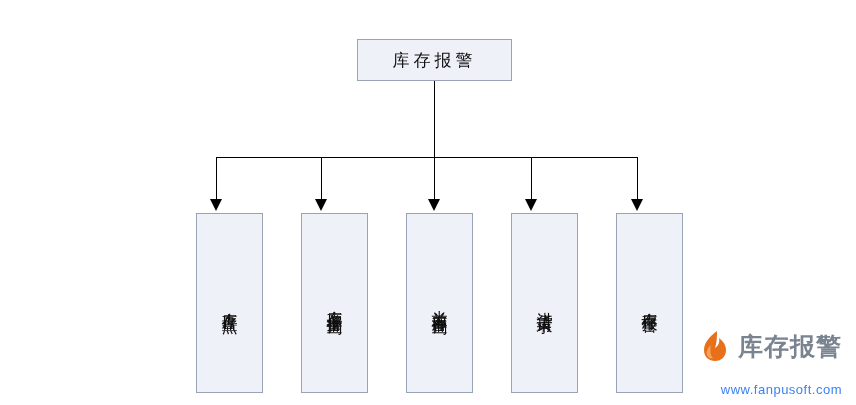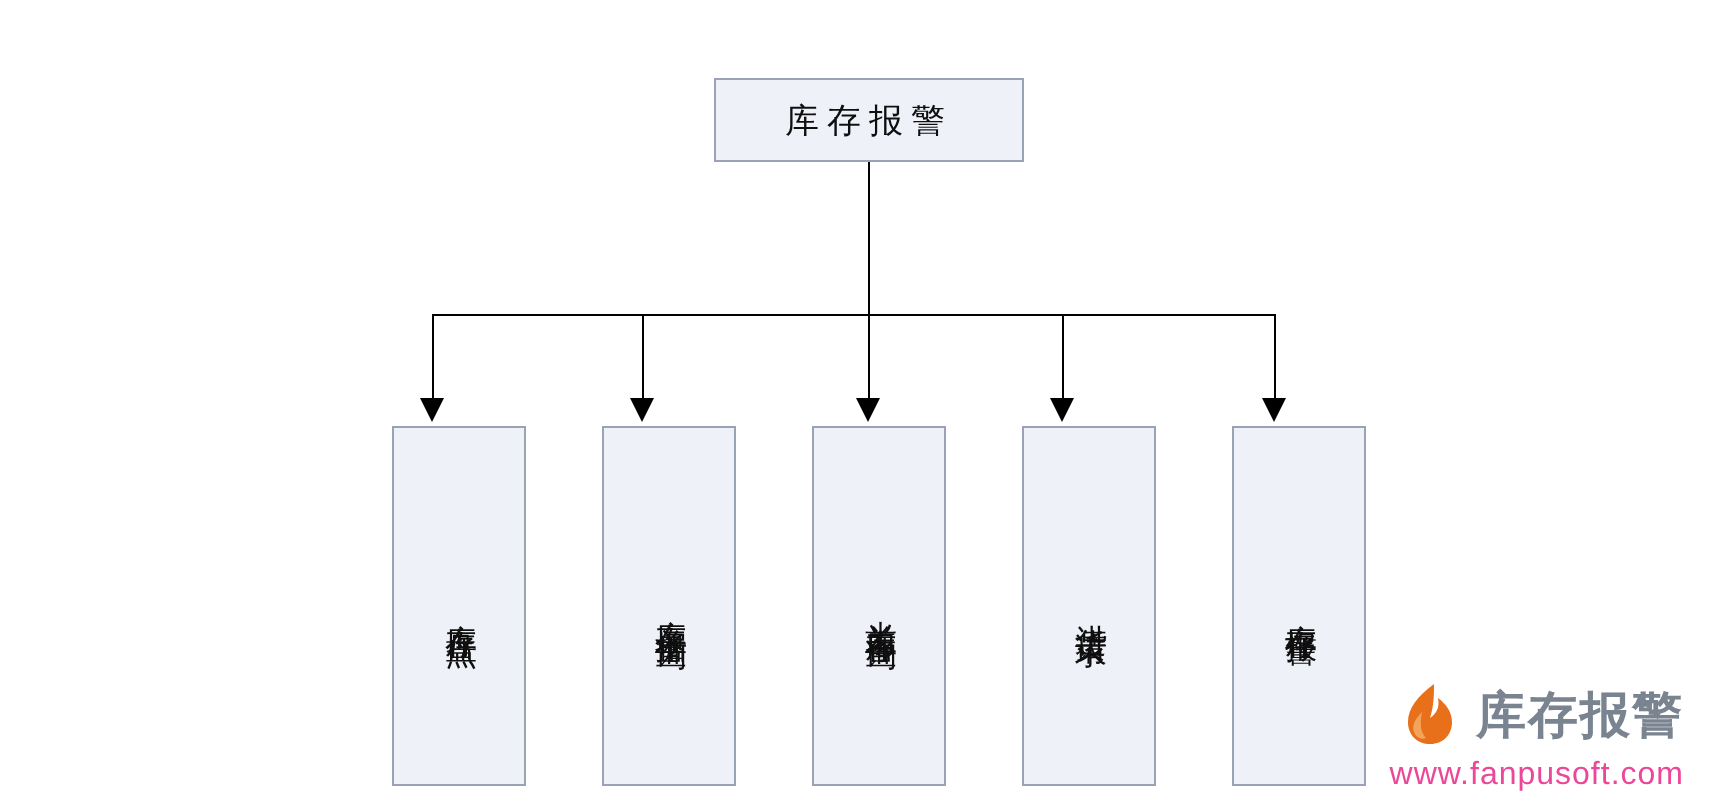--- a/index.html
+++ b/index.html
@@ -105,24 +105,24 @@
     height: 34px;
   }
   .wm-mark svg { display: block; }
   .wm-name {
     font-size: 25px;
     font-weight: bold;
     color: #7a8490;
     letter-spacing: 1px;
   }
   .wm-url {
-    font-size: 16px;
-    color: #ec4899;
+    font-size: 13px;
+    color: #3b82f6;
     letter-spacing: 0.5px;
-    margin-top: 5px;
+    margin-top: 19px;
   }
 </style>
 </head>
 <body>
 
 <div id="canvas">
 
   <div class="node node-root">
     <span>库存报警</span>
   </div>

